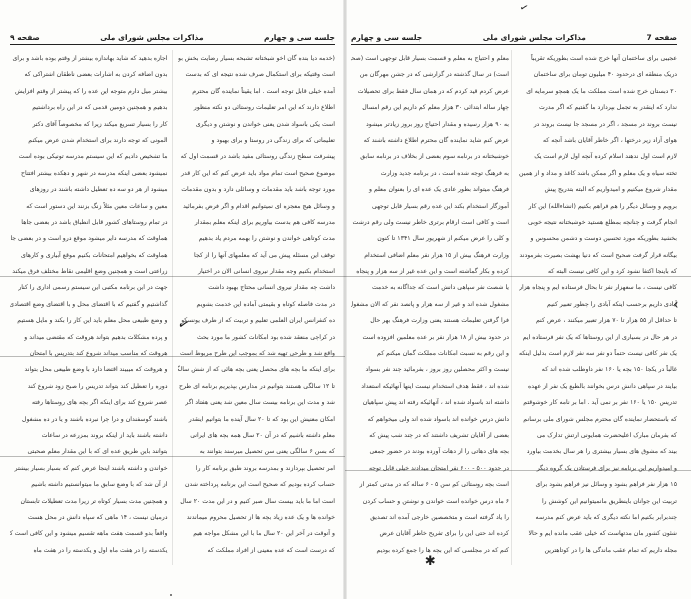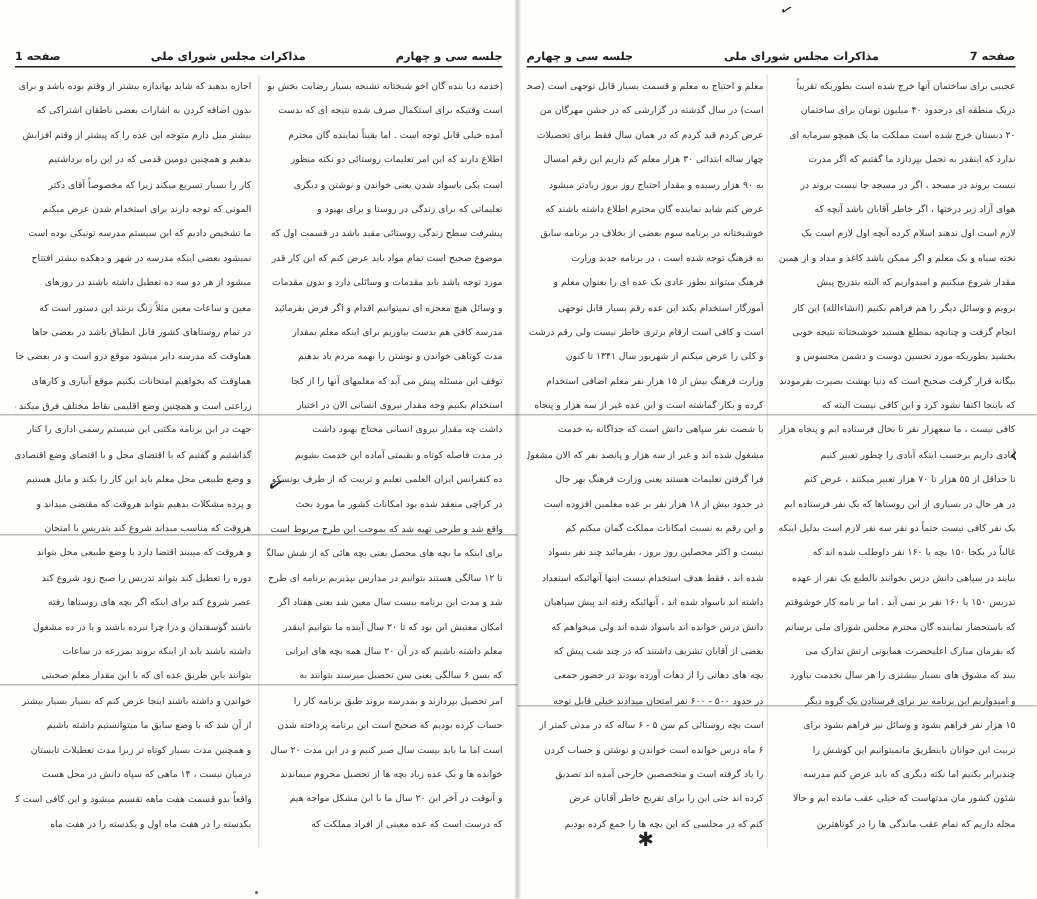--- a/index.html
+++ b/index.html
@@ -51,21 +51,21 @@
 </style>
 </head>
 <body>
 
 <div class="spread">
 
   <div class="page left">
     <div class="header">
       <span>جلسه سی و چهارم</span>
       <span>مذاکرات مجلس شورای ملی</span>
-      <span>صفحه 1</span>
+      <span>صفحه ۹</span>
     </div>
     <div class="columns">
       <div class="col" id="lp-cr">
           <span class="line">(خدمه دیا بنده گان اخو شبختانه تشبحه بسیار رضایت بخش بوده</span>
           <span class="line">است وقتیکه برای استکمال صرف شده نتیجه ای که بدست</span>
           <span class="line">آمده خیلی قابل توجه است . اما یقیناً نماینده گان محترم</span>
           <span class="line">اطلاع دارند که این امر تعلیمات روستائی دو نکته منظور</span>
           <span class="line">است یکی باسواد شدن یعنی خواندن و نوشتن و دیگری</span>
           <span class="line">تعلیماتی که برای زندگی در روستا و برای بهبود و</span>
           <span class="line">پیشرفت سطح زندگی روستائی مفید باشد در قسمت اول که</span>

